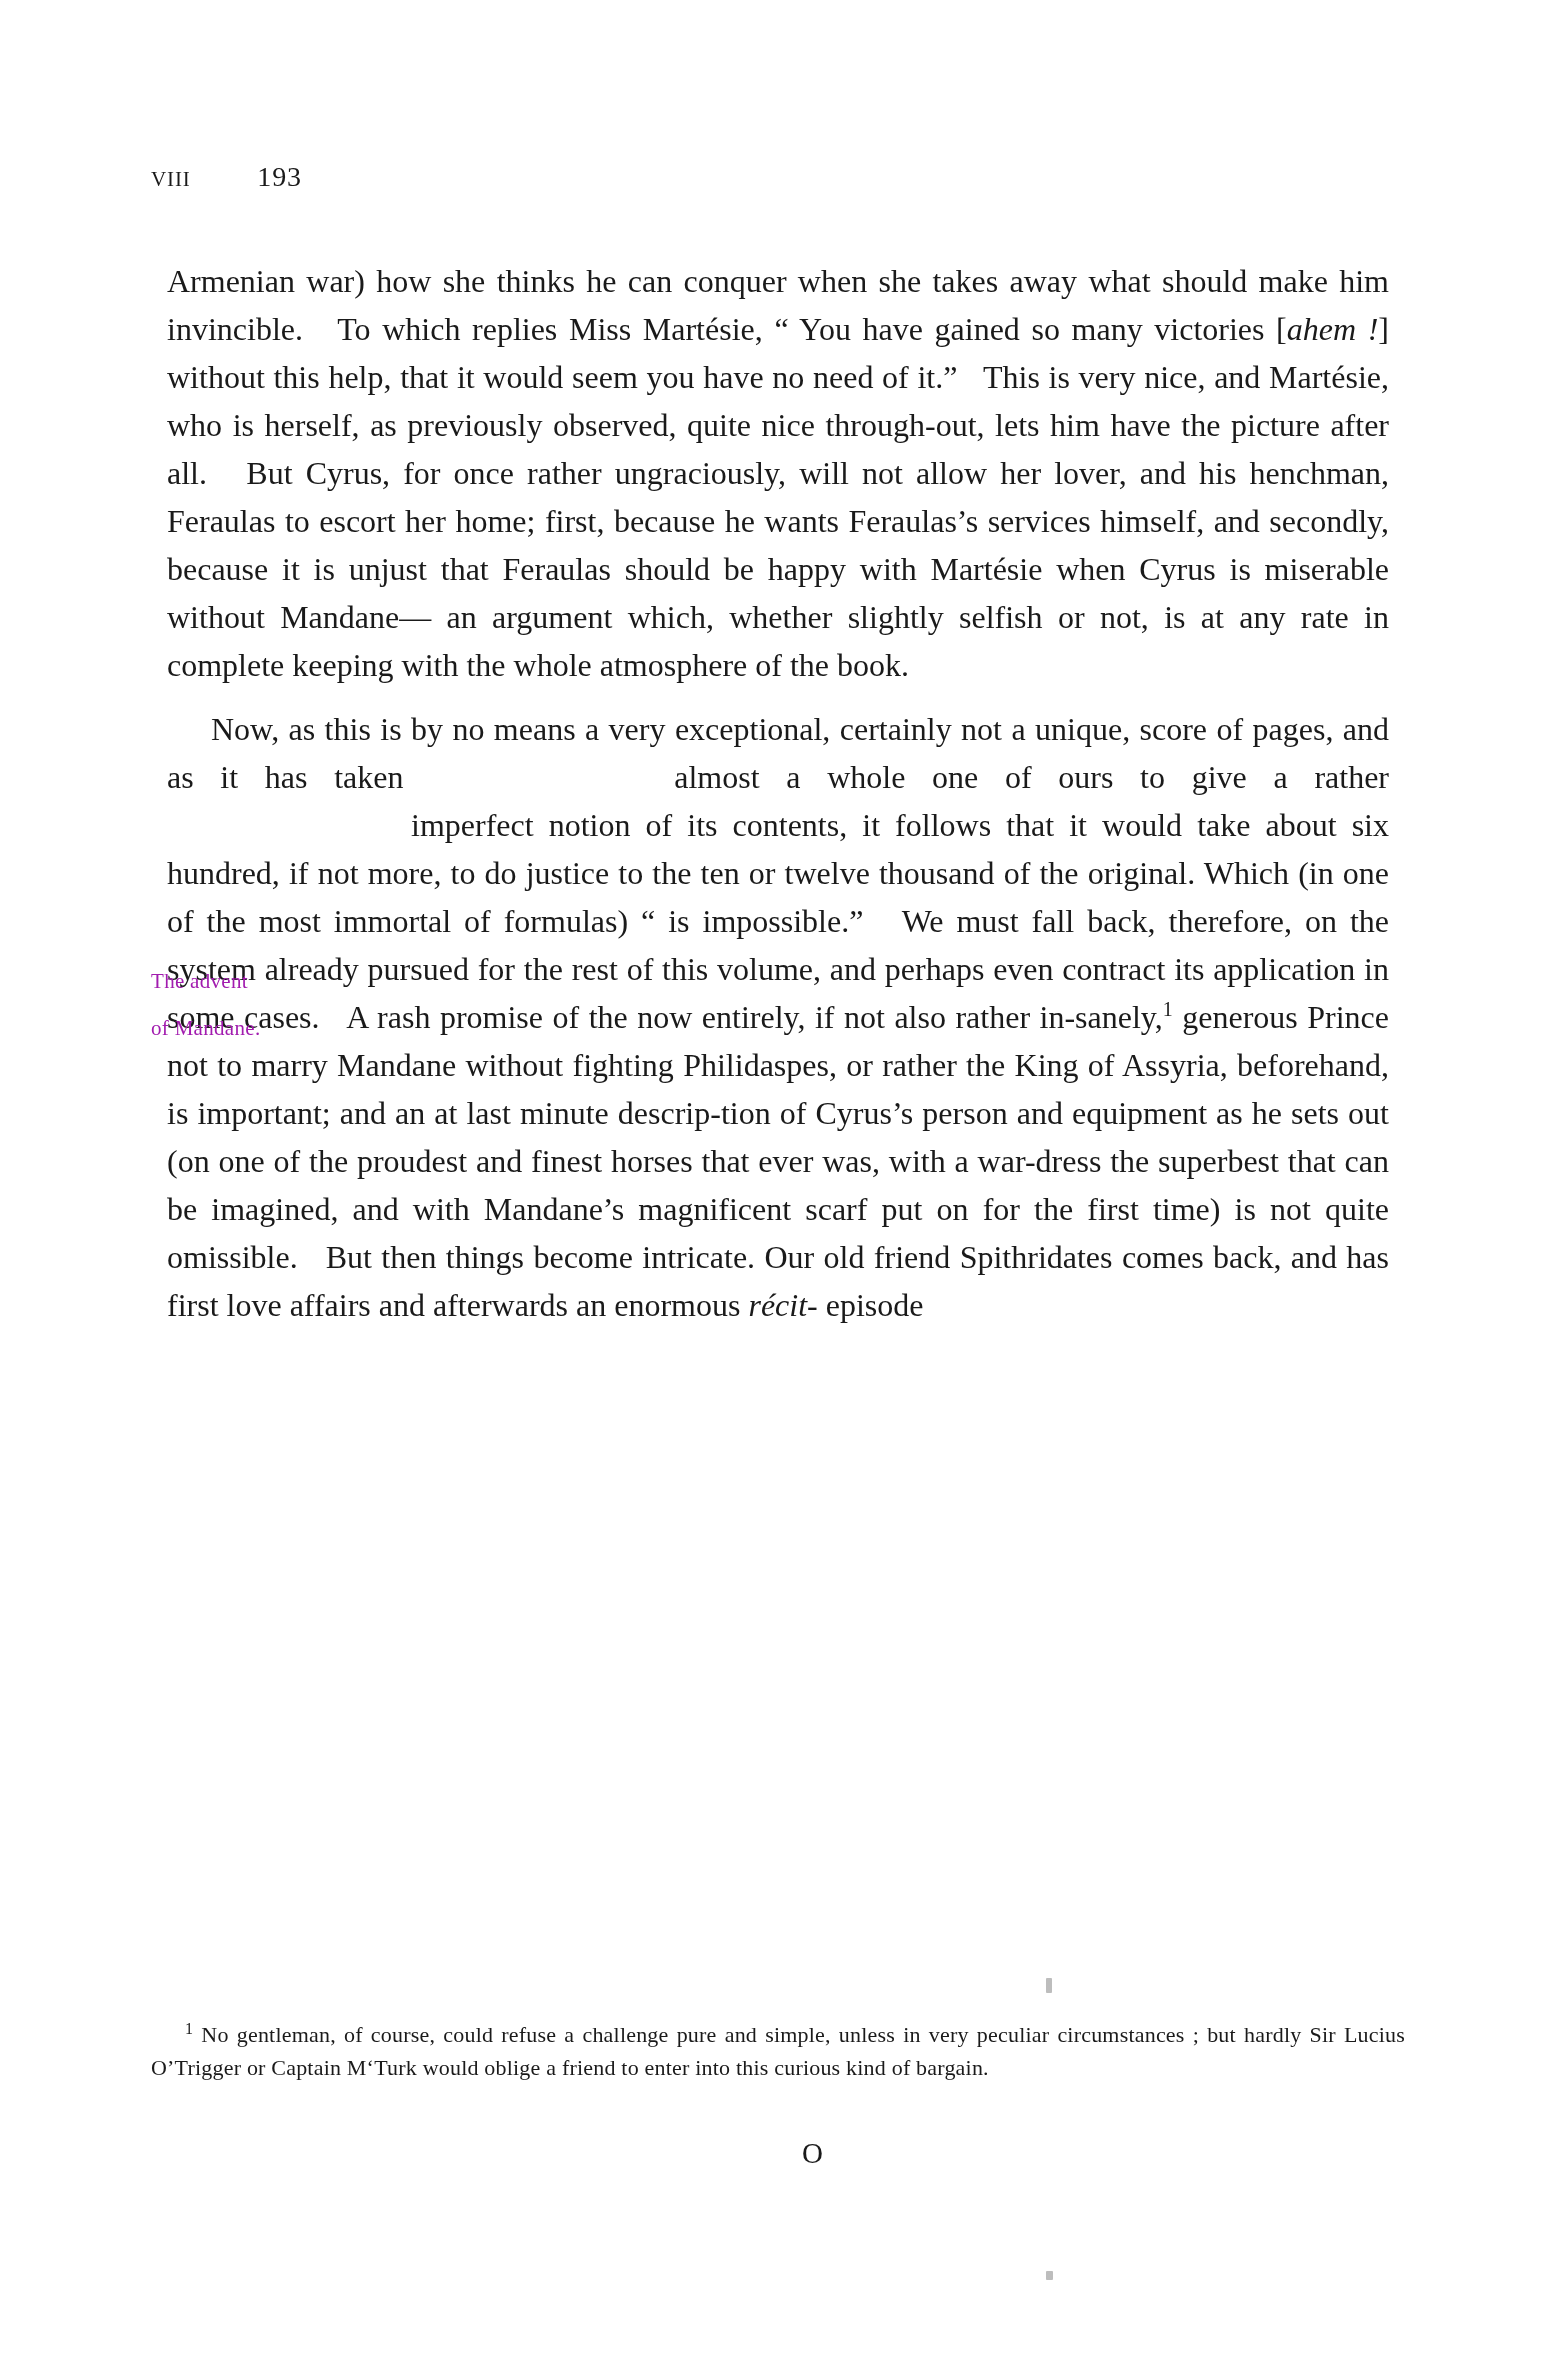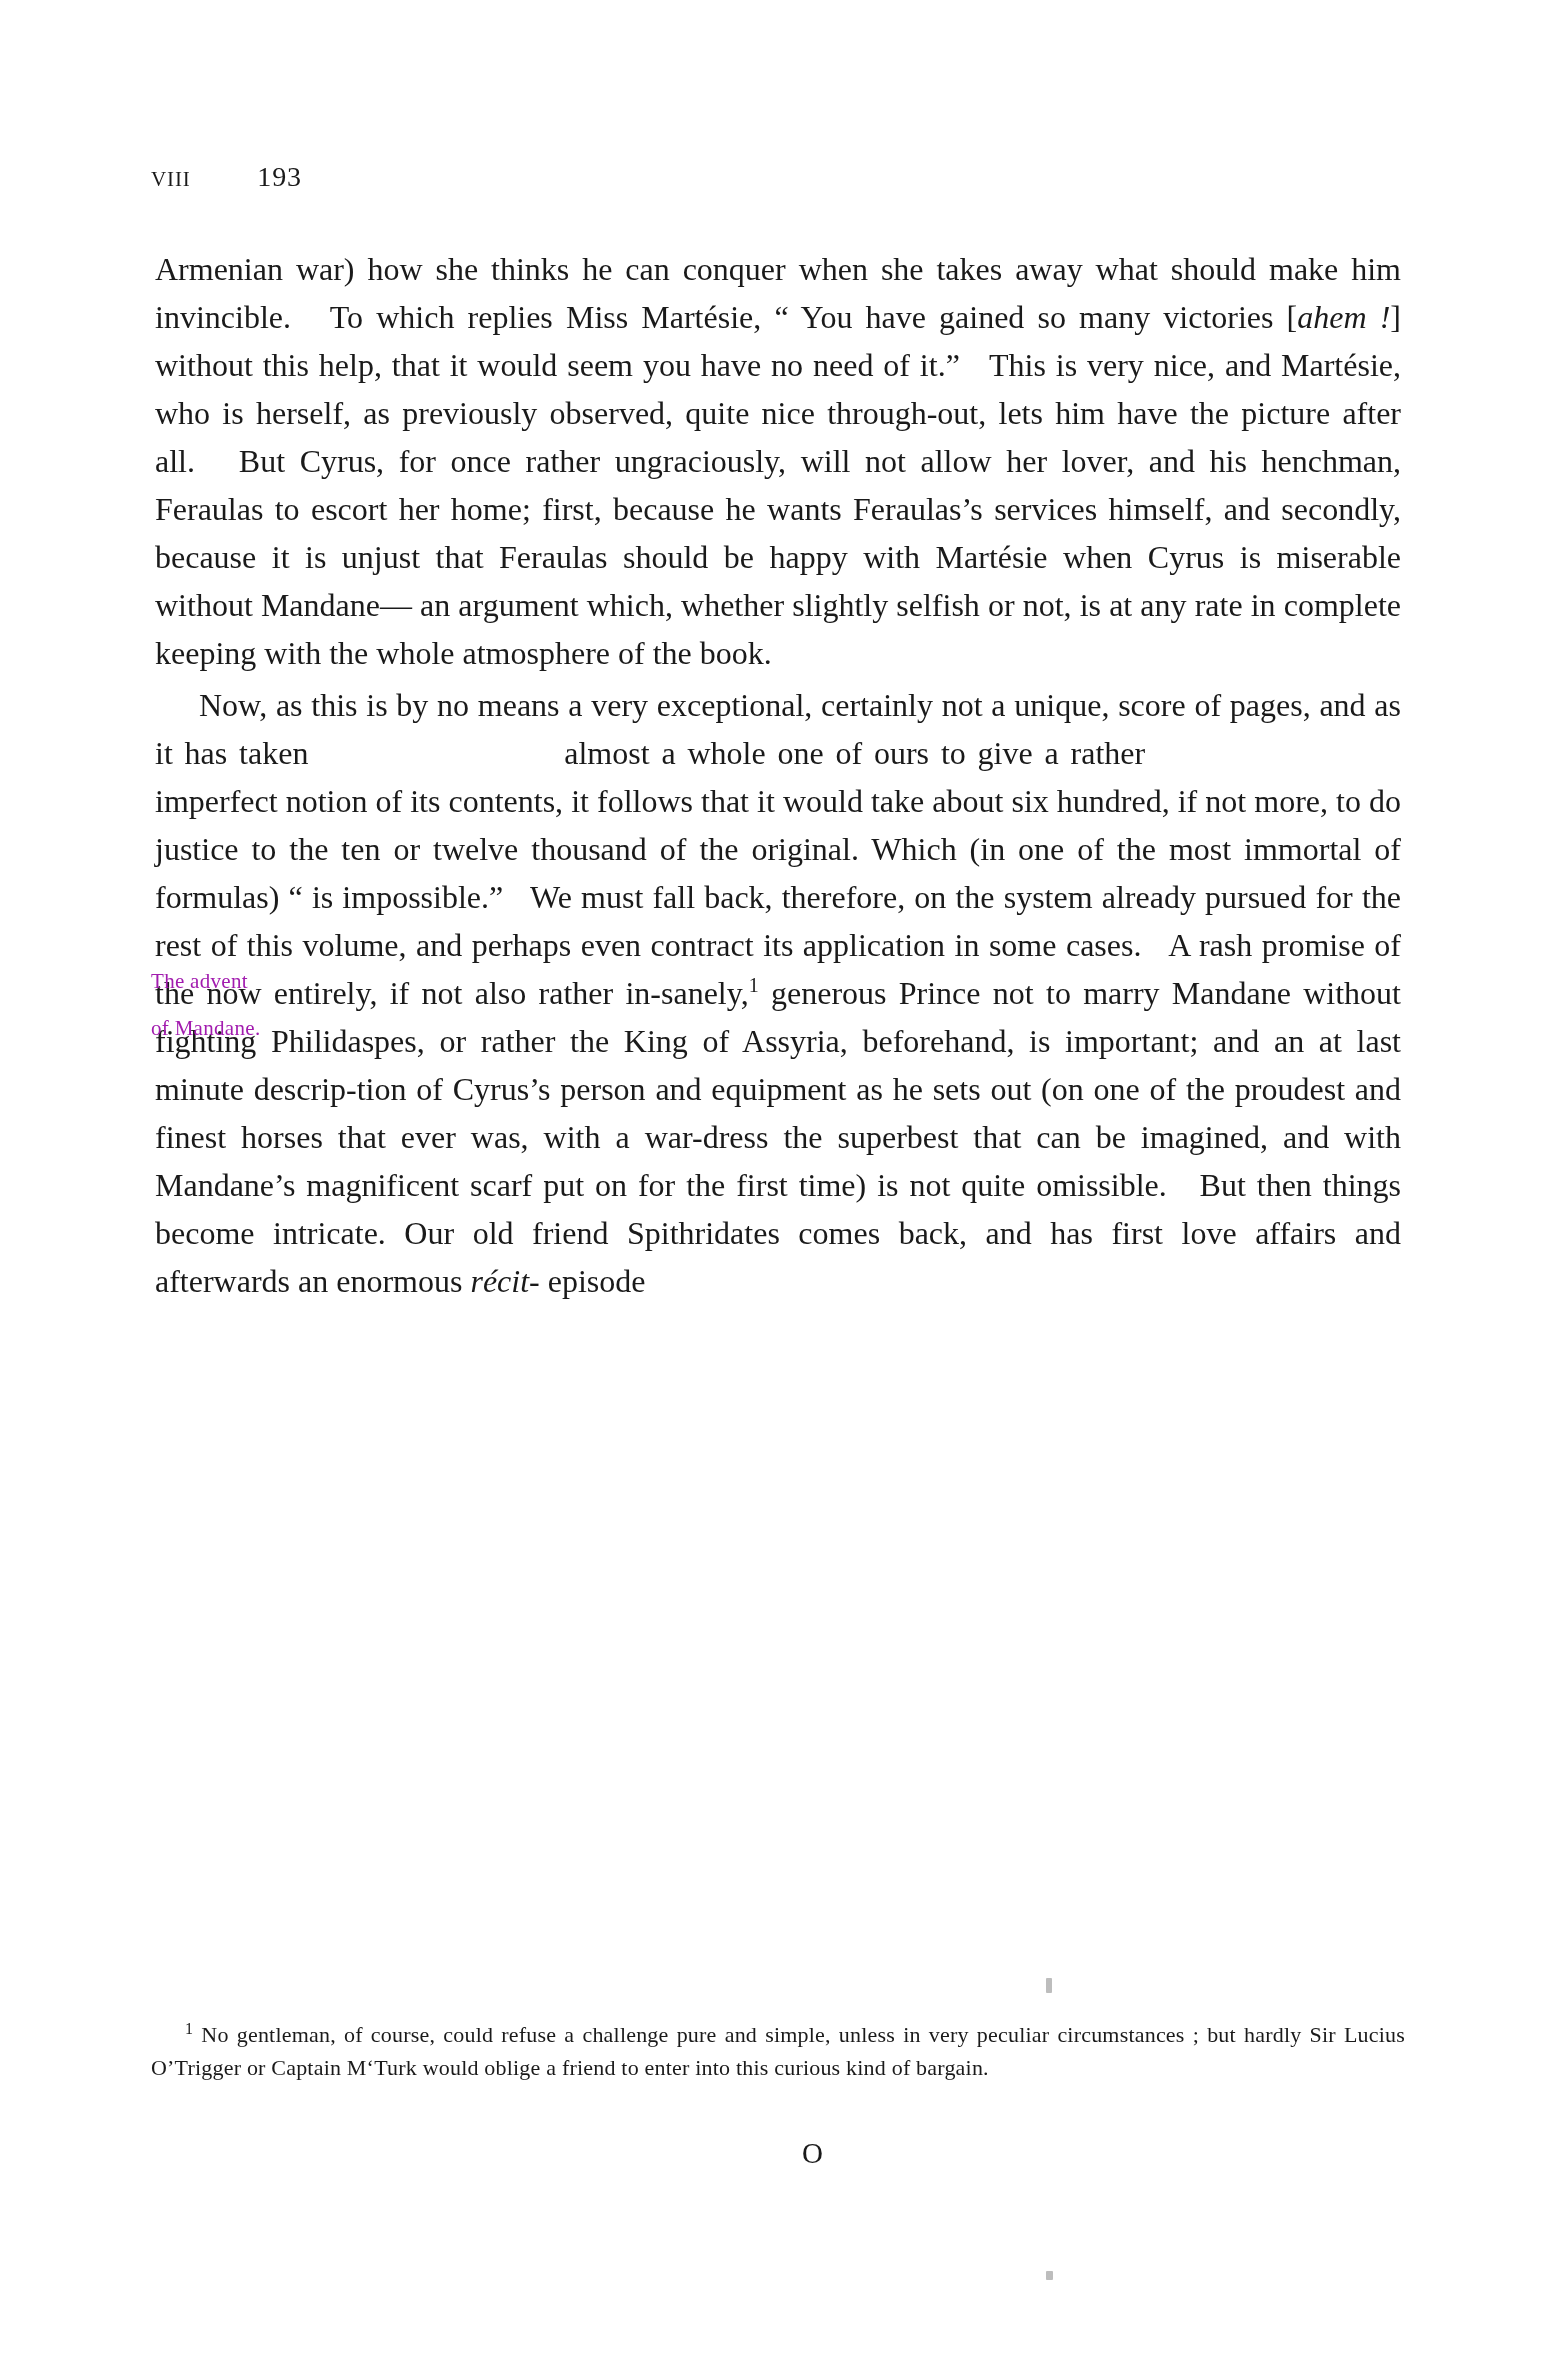--- a/index.html
+++ b/index.html
@@ -51,21 +51,21 @@
     width: 85px;
   }
   
   .body-col {
     position: absolute;
     left: 151px;
     top: 241px;
     width: 1254px;
   }
   p.bodytext {
-    margin: 4px;
+    margin: 16px;
     font-size: 32px;
     line-height: 48px;
     text-align: justify;
     text-justify: inter-word;
     hyphens: manual;
   }
   p.bodytext.indent {
     text-indent: 44px;
   }
   .ital { font-style: italic; }

